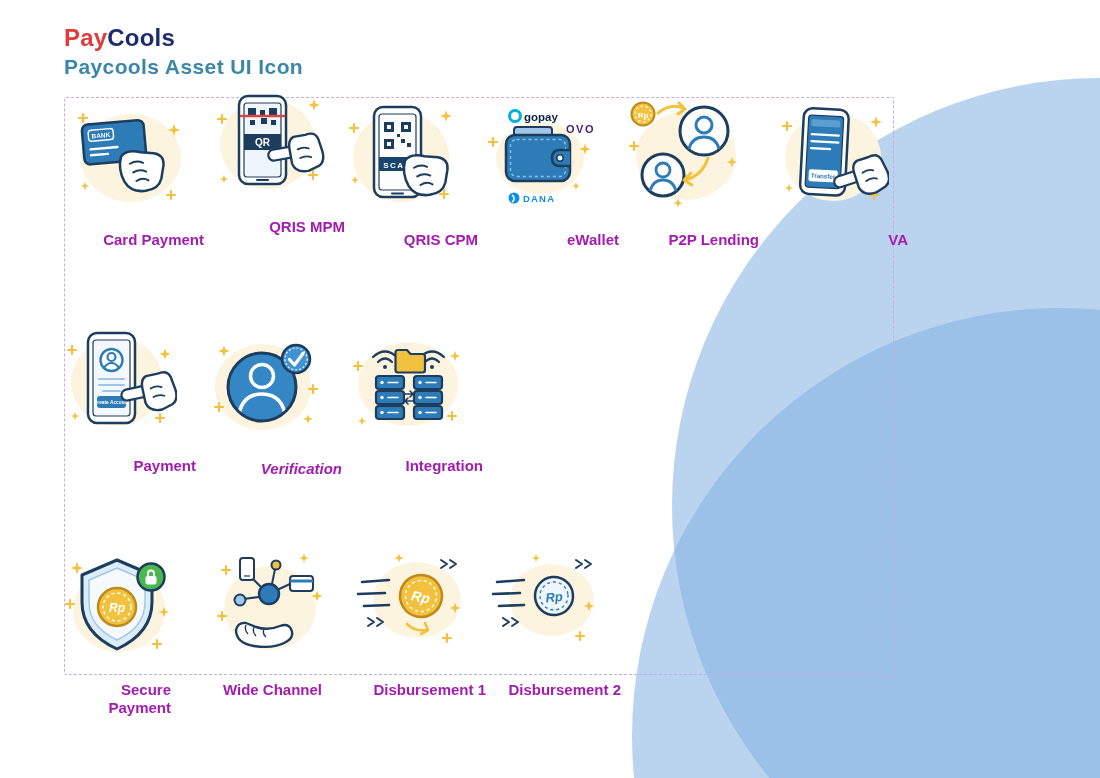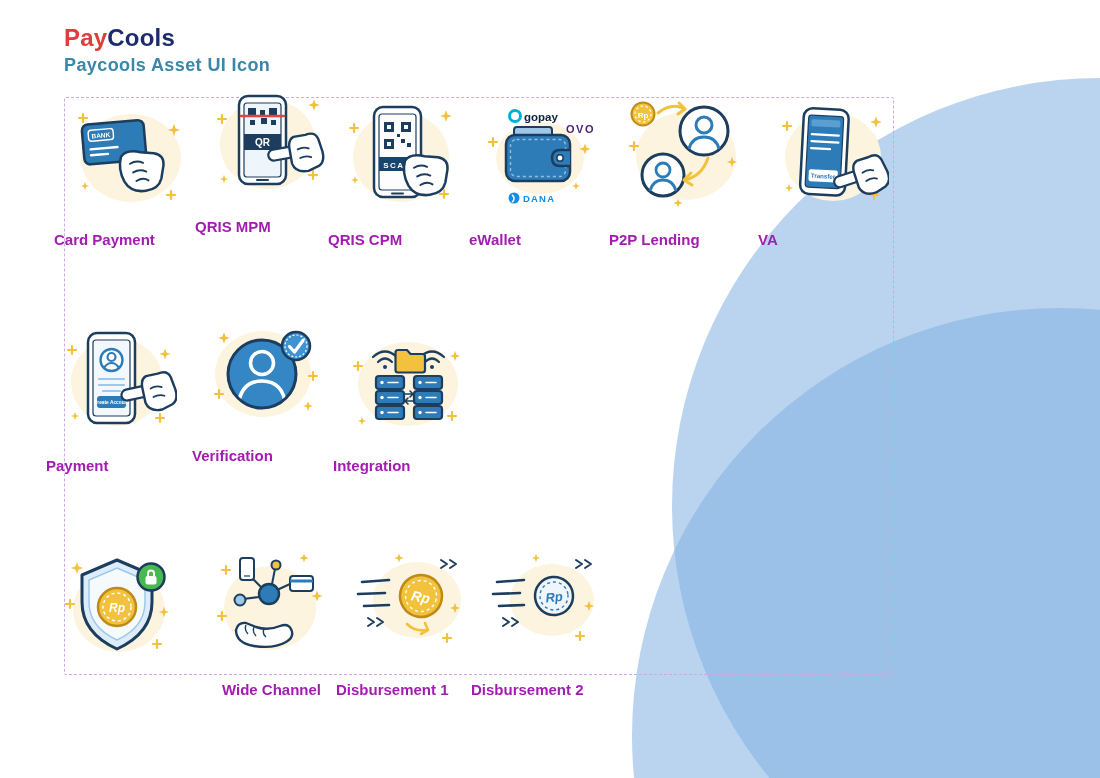--- a/index.html
+++ b/index.html
@@ -11,29 +11,29 @@
   .bg-circle { position:absolute; border-radius:50%; background:rgba(130,177,226,0.55); }
   #bg-circle-upper { left:672px; top:78px;  width:856px; height:856px; }
   #bg-circle-lower { left:632px; top:308px; width:856px; height:856px; }
 
   .logo { position:absolute; left:64px; top:24px; font-size:24px; font-weight:bold; letter-spacing:0.2px; }
   .logo .pay   { color:#e03c3c; }
   .logo .cools { color:#1c2b6b; }
 
   .page-title {
     position:absolute; left:64px; top:55px;
-    font-size:18px; font-weight:bold; color:#3a87a8; letter-spacing:0.4px;
+    font-size:21px; font-weight:bold; color:#3a87a8; letter-spacing:0.4px;
   }
 
   .asset-frame {
     position:absolute; left:64px; top:97px; width:830px; height:578px;
     border:1.5px dashed #cbaae4; border-radius:2px;
   }
 
-  .cell { position:absolute; width:150px; text-align:left; }
+  .cell { position:absolute; width:150px; text-align:right; }
   .cell svg.ic { width:112px; height:112px; display:block; margin:0 auto; }
   .label {
     margin-top:19px; font-size:15px; font-weight:bold; color:#a21caf; line-height:1.18;
   }
   .label.wrap2 { max-width:100px; margin-left:auto; margin-right:auto; }
   svg text { font-family:"Liberation Sans", sans-serif; }
 </style>
 </head>
 <body>
 
@@ -222,21 +222,21 @@
     <line x1="34" y1="53" x2="59" y2="53" stroke="#9ec7e8" stroke-width="2.2" stroke-linecap="round"></line>
     <line x1="34" y1="59" x2="59" y2="59" stroke="#9ec7e8" stroke-width="2.2" stroke-linecap="round"></line>
     <line x1="38" y1="65" x2="55" y2="65" stroke="#9ec7e8" stroke-width="2.2" stroke-linecap="round"></line>
     <rect x="32" y="70" width="29" height="12" rx="3" fill="#2d7cb8"></rect>
     <text x="46.5" y="78" text-anchor="middle" font-size="4.8" font-weight="bold" fill="#fff">Create Account</text>
     <use href="#point-hand" transform="translate(88,64) rotate(-12)"></use>
   </svg>
   <div class="label">Payment</div>
 </div>
 
-<div class="cell" style="left:192px; top:316px;">
+<div class="cell" style="left:192px; top:329px;font-style:italic;">
   <svg class="ic" viewBox="0 0 112 112">
     <ellipse cx="52" cy="58" rx="48" ry="43" fill="#fcf4df"></ellipse>
     <use href="#spark-star" transform="translate(13,22) scale(0.9)"></use>
     <use href="#spark-plus" transform="translate(102,60)"></use>
     <use href="#spark-star" transform="translate(97,90) scale(0.75)"></use>
     <use href="#spark-plus" transform="translate(8,78)"></use>
     <circle cx="51" cy="58" r="34" fill="#3487c4" stroke="#1c3d5e" stroke-width="3"></circle>
     <clipPath id="verifClip">
         <circle cx="51" cy="58" r="32.5"></circle>
       </clipPath>
@@ -301,20 +301,21 @@
     <use href="#spark-plus" transform="translate(92,94)"></use>
     <path d="M52 10 L87 25 V52 Q87 83 52 99 Q17 83 17 52 V25 Z" fill="#dcecf8" stroke="#1c3d5e" stroke-width="3" stroke-linejoin="round"></path>
     <path d="M52 18 L80 30 V52 Q80 77 52 90 Q24 77 24 52 V30 Z" fill="#f5fafd" stroke="#9ec7e8" stroke-width="1.5"></path>
     <circle cx="52" cy="57" r="19" fill="#f2c23e" stroke="#c08a1a" stroke-width="2.5"></circle>
     <circle cx="52" cy="57" r="14" fill="none" stroke="#fff" stroke-width="1.5" stroke-dasharray="3 3"></circle>
     <text x="52" y="62" text-anchor="middle" font-size="12" font-weight="bold" font-style="italic" fill="#fff">Rp</text>
     <circle cx="86" cy="27" r="13.5" fill="#49b84e" stroke="#1c3d5e" stroke-width="2.5"></circle>
     <rect x="80.5" y="26" width="11" height="8.5" rx="2" fill="#fff"></rect>
     <path d="M83 26 v-2.5 a3 3 0 0 1 6 0 v2.5" fill="none" stroke="#fff" stroke-width="2"></path>
   </svg>
+  <div class="label wrap2">Secure Payment</div>
 </div>
 
 <div class="cell" style="left:197px; top:550px;">
   <svg class="ic" viewBox="0 0 112 112">
     <ellipse cx="54" cy="58" rx="46" ry="42" fill="#fcf4df"></ellipse>
     <use href="#spark-star" transform="translate(101,46) scale(0.85)"></use>
     <use href="#spark-plus" transform="translate(6,66)"></use>
     <use href="#spark-star" transform="translate(88,8) scale(0.7)"></use>
     <use href="#spark-plus" transform="translate(10,20)"></use>
     <g stroke="#1c3d5e" stroke-width="2">

